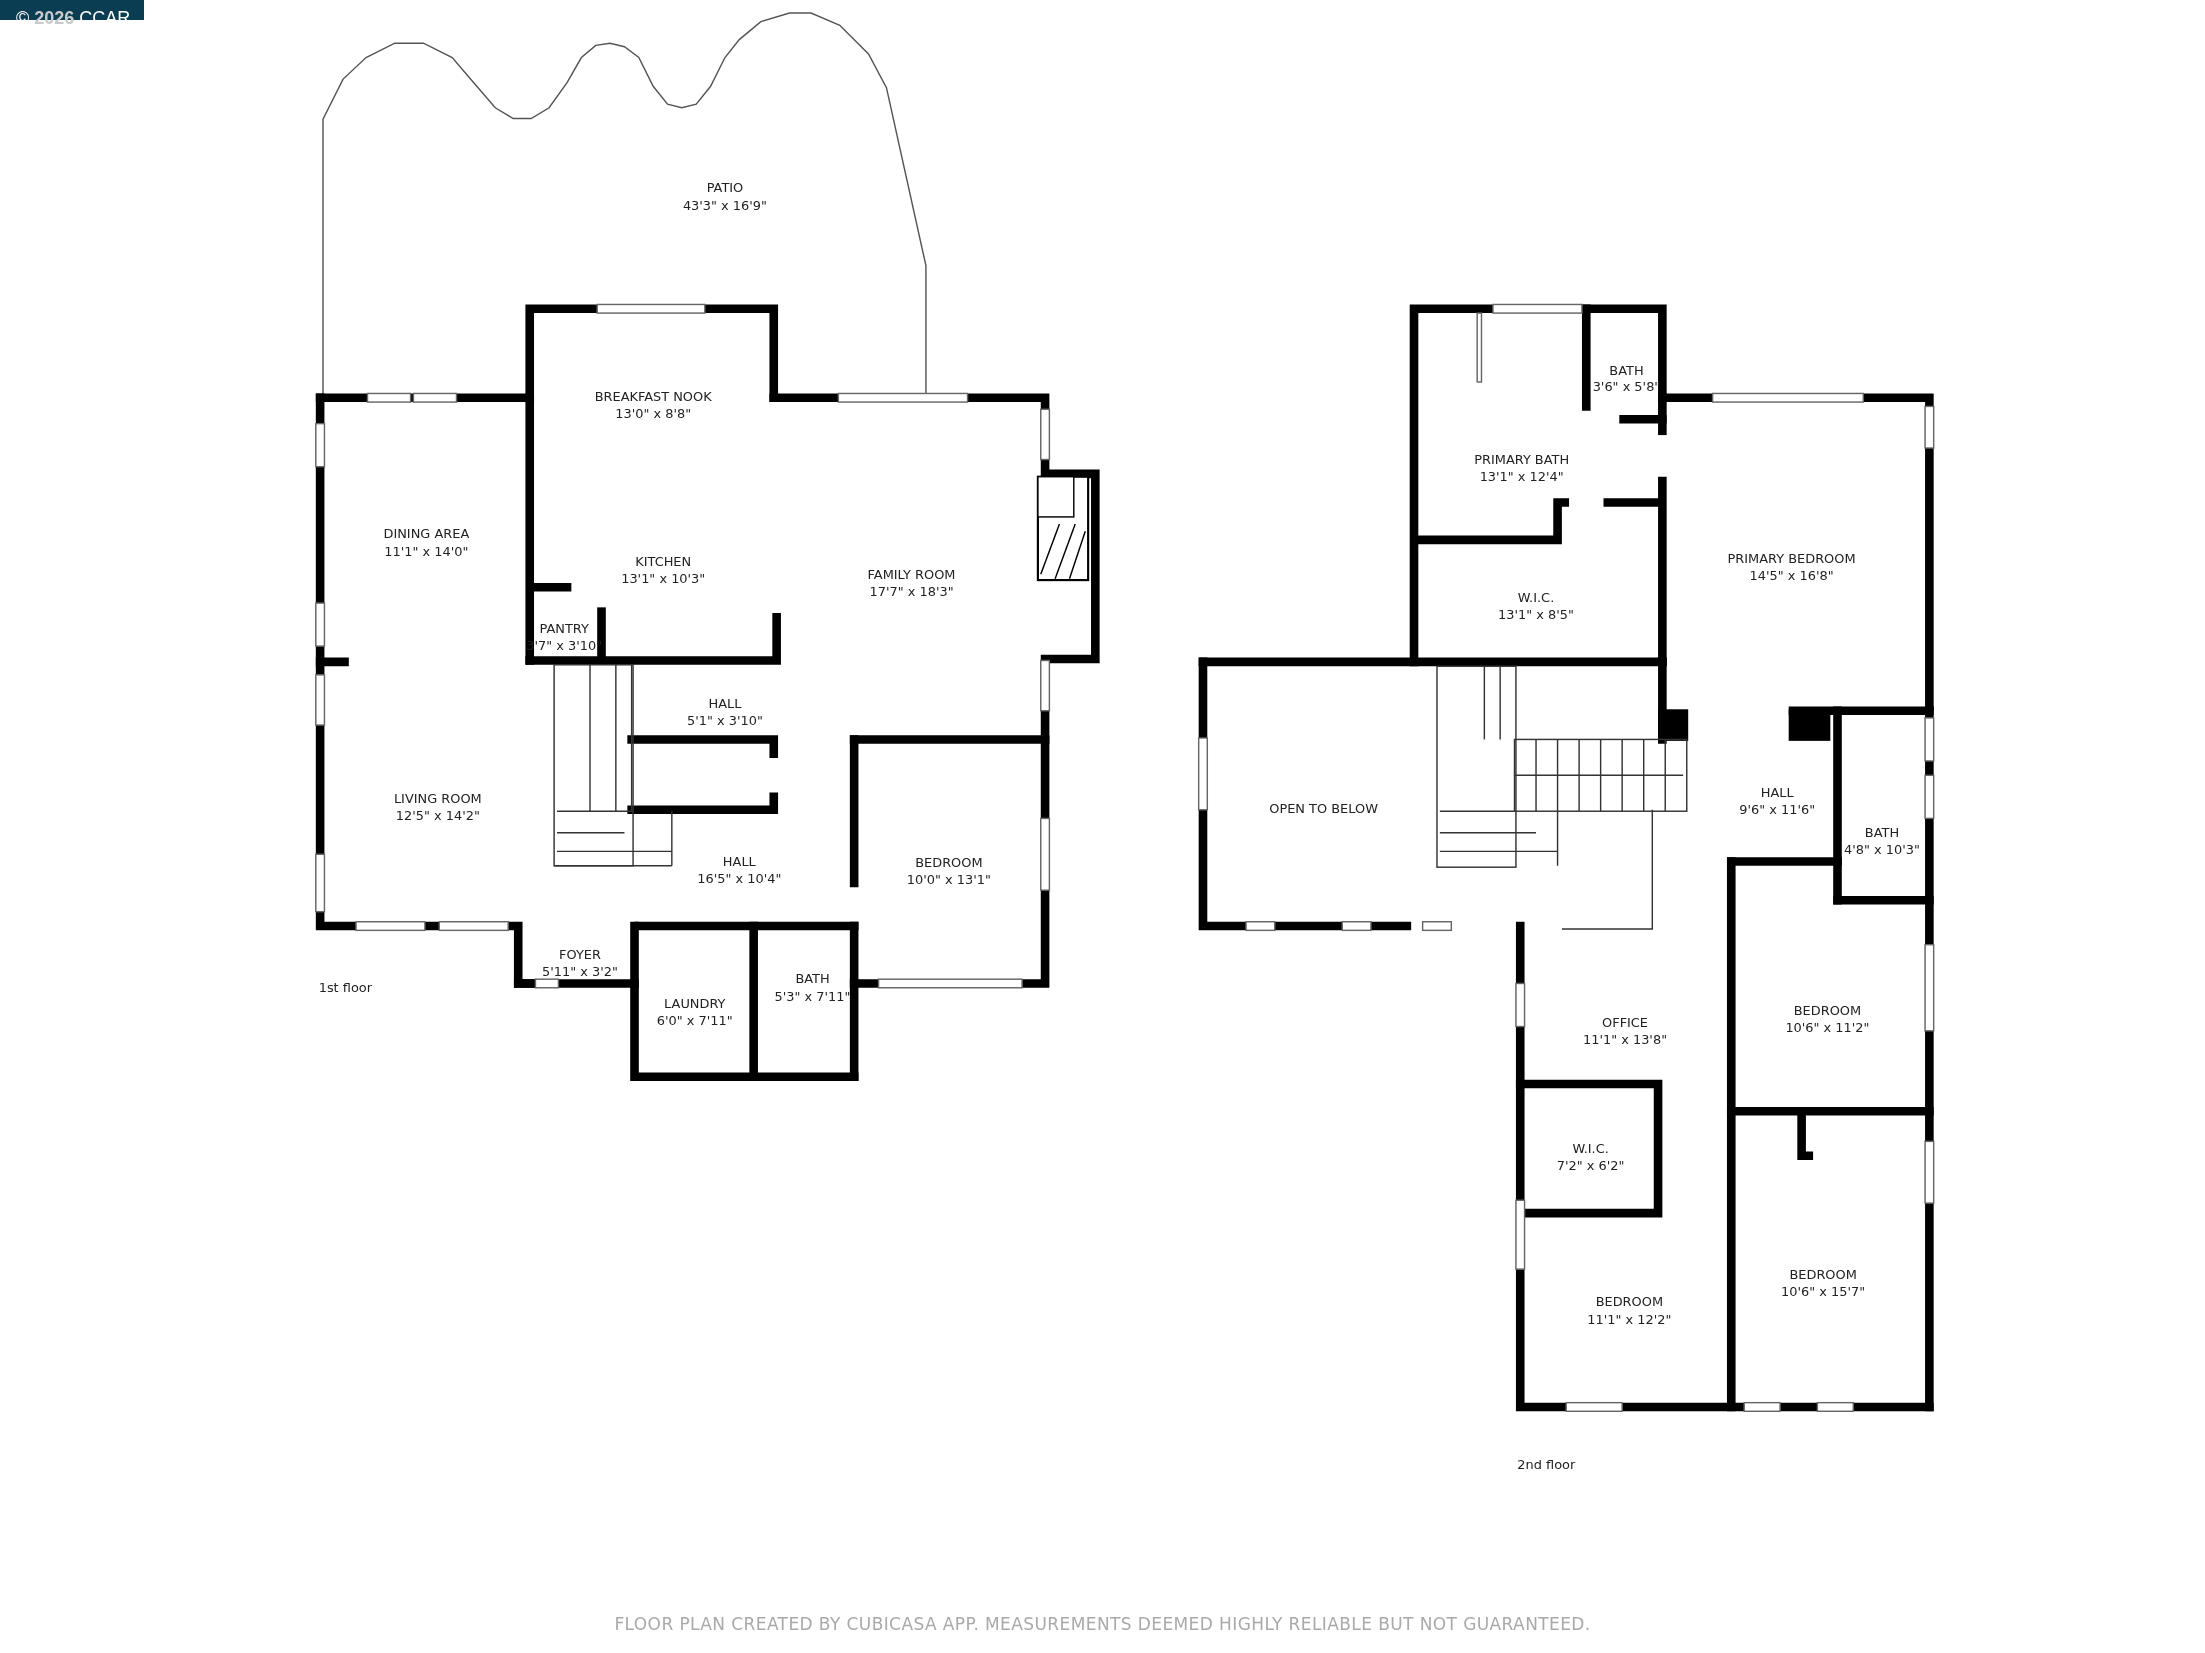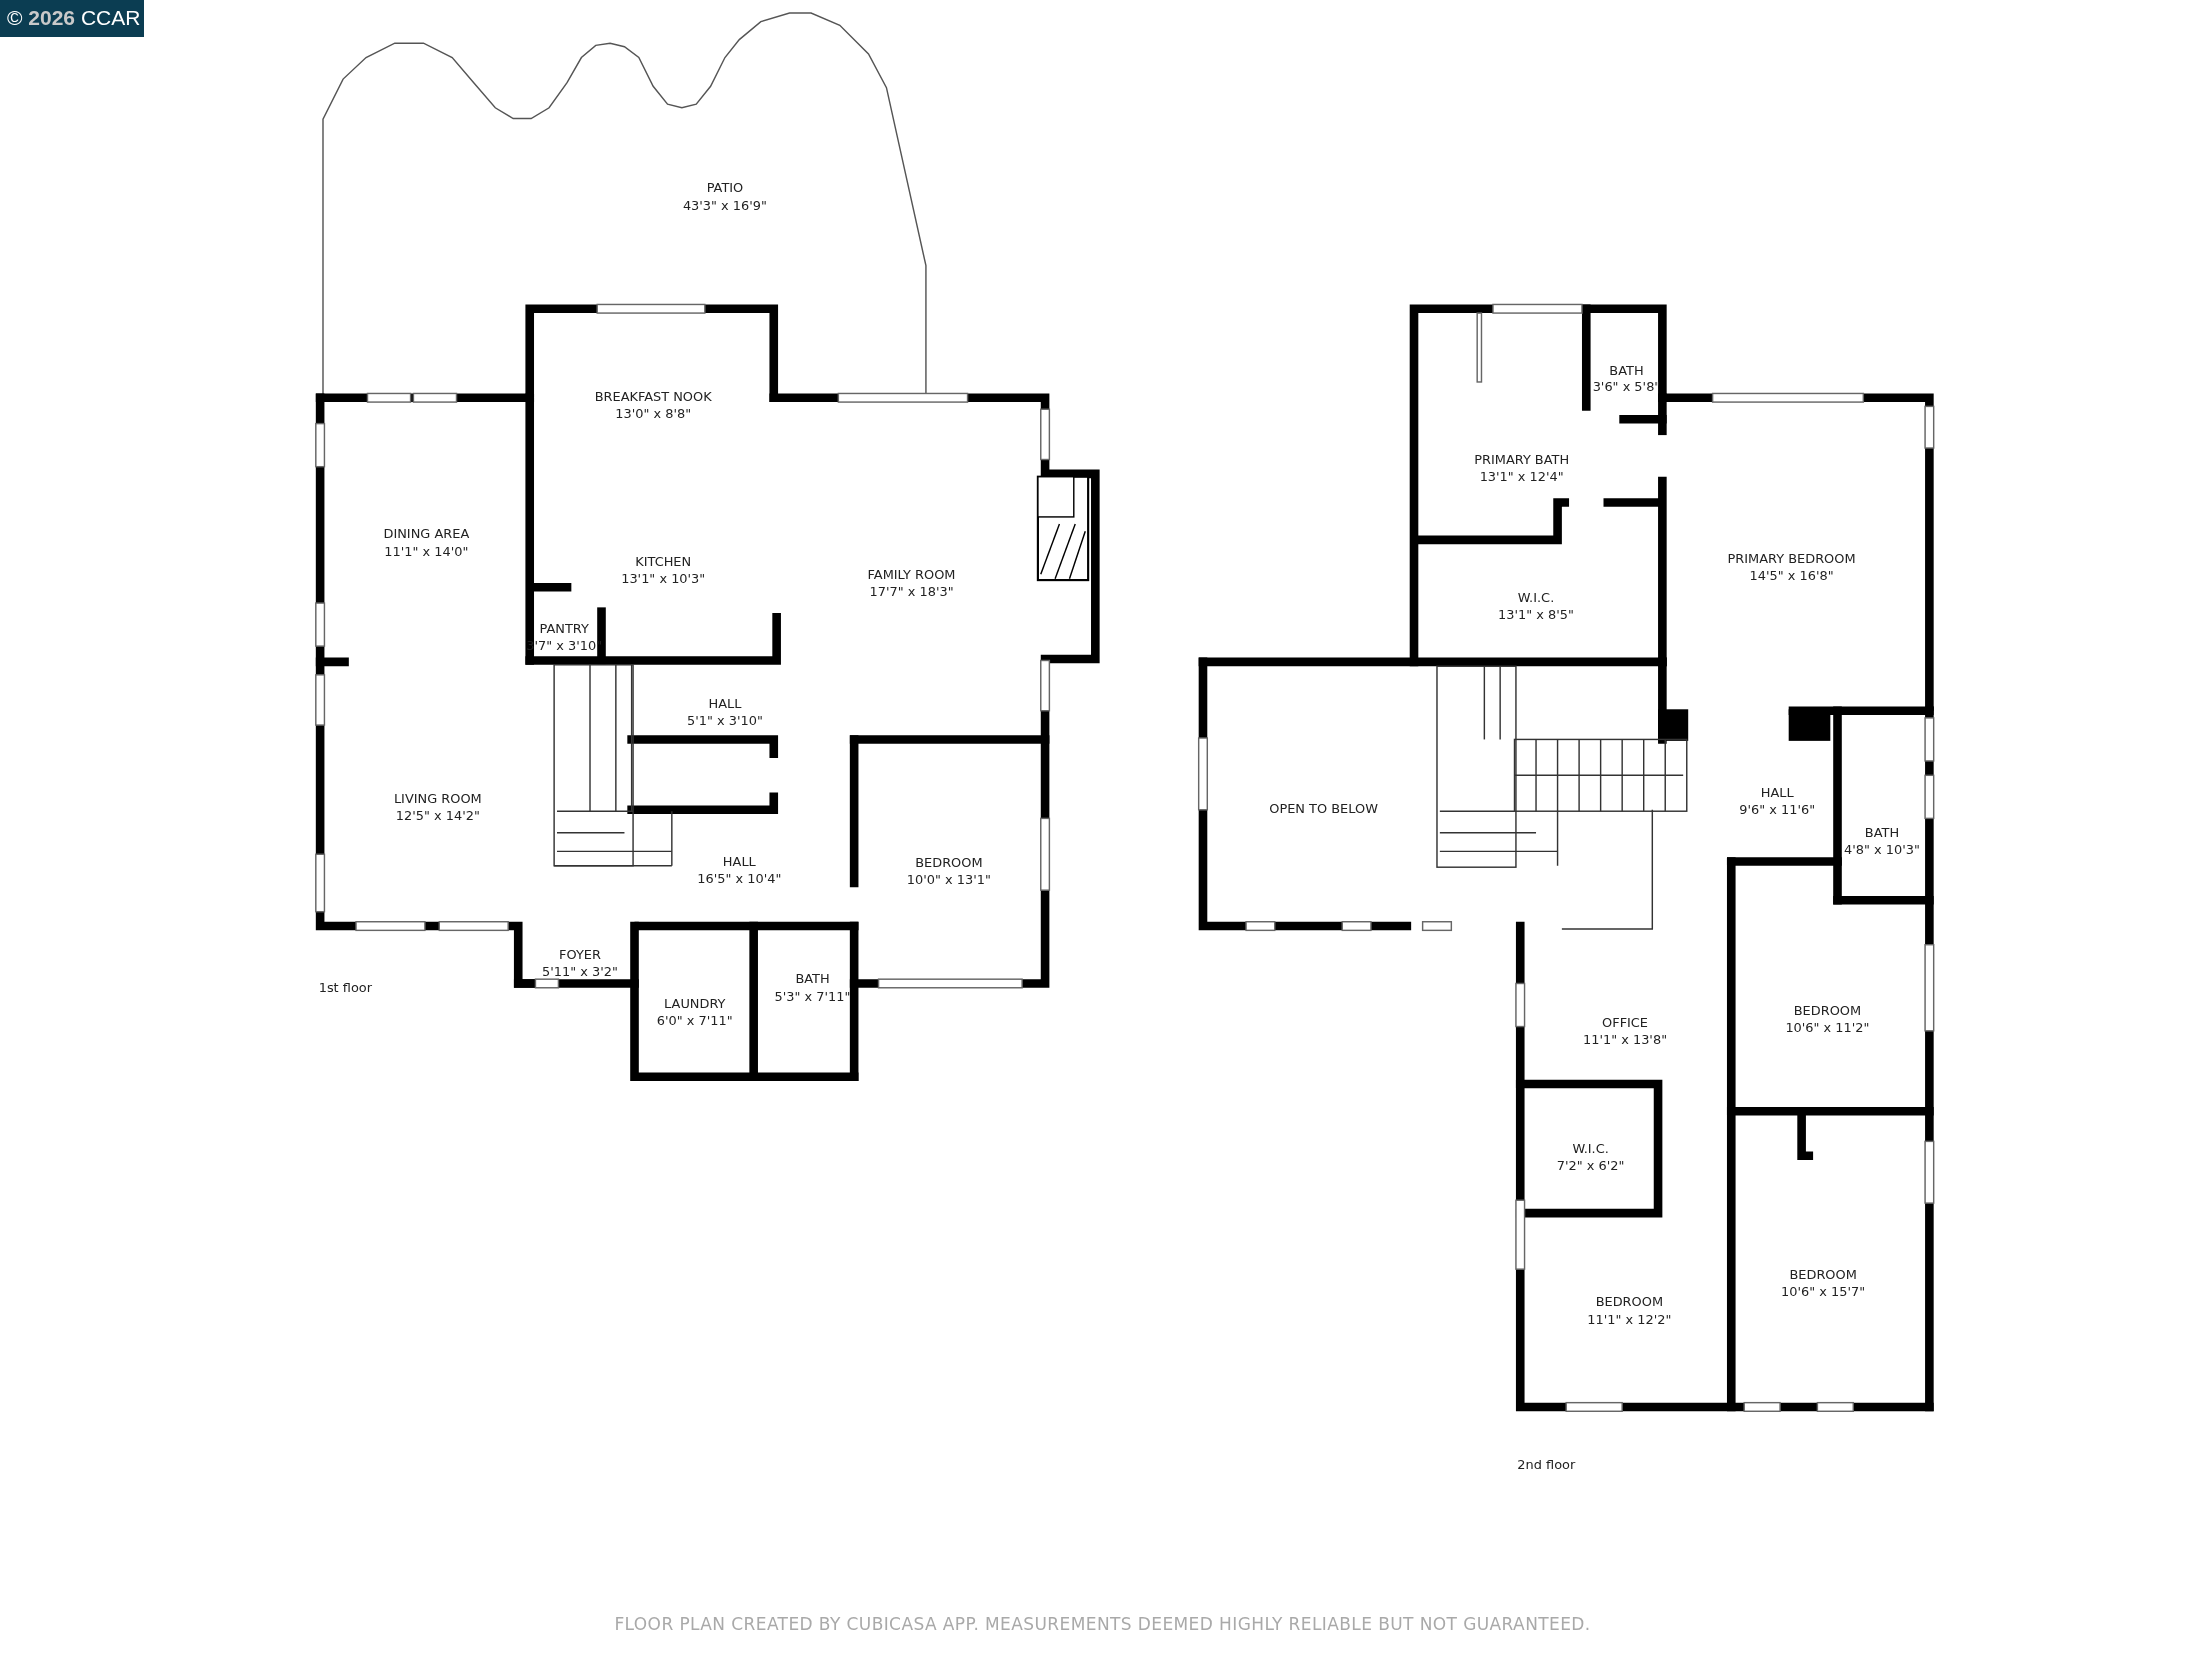--- a/index.html
+++ b/index.html
@@ -1,18 +1,18 @@
 <!DOCTYPE html>
 <html style="font-size:11.5px"><head>
 <meta charset="utf-8">
 <style>
   html, body { margin:0; padding:0; background:#ffffff; }
   body { width:2205px; height:1654px; position:relative; overflow:hidden; font-family:"DejaVu Sans", sans-serif; }
-  .badge { position:absolute; left:0; top:0; width:144px; height:37px; background:#0b3d52; color:#fff;
-           font-family:"Liberation Sans", sans-serif; font-size:21px; line-height:36px; padding-left:7px; box-sizing:border-box; white-space:nowrap; }
+  .badge { position:absolute; left:0; top:0; width:144px; height:20px; background:#0b3d52; color:#fff;
+           font-family:"Liberation Sans", sans-serif; font-size:18px; line-height:36px; padding-left:16px; box-sizing:border-box; white-space:nowrap; }
   .badge .yr { color:#c9c9c9; font-weight:bold; }
   svg.plan { position:absolute; left:0; top:0; width:2205px; height:1654px; }
   .room-name, .room-dim { font-family:"DejaVu Sans", sans-serif; font-size:18px; fill:#222; text-anchor:middle; }
   .floor-label { font-family:"DejaVu Sans", sans-serif; font-size:18px; fill:#222; }
   .footer { position:absolute; left:0; width:2205px; top:1614px; text-align:center; color:#a9a9a9;
             font-family:"DejaVu Sans", sans-serif; font-size:17px; letter-spacing:0.4px; }
 </style>
 </head>
 <body>
 

